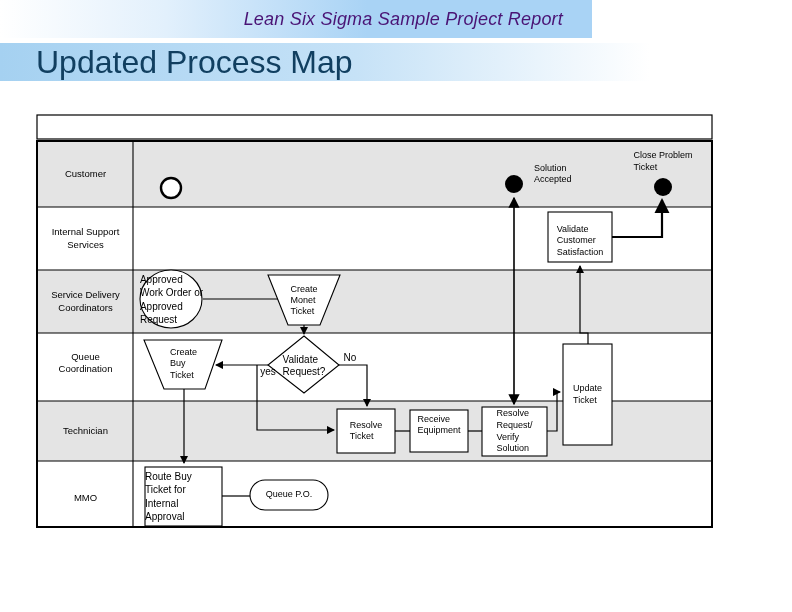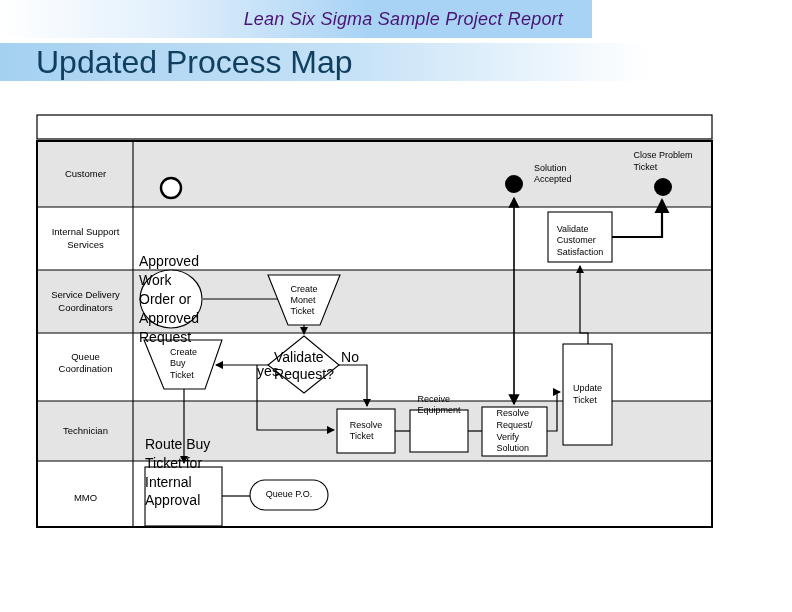--- a/index.html
+++ b/index.html
@@ -14,21 +14,21 @@
          background:linear-gradient(to right,#a5d1f1 0%,#c6e2f7 45%,#ffffff 82%);
          display:flex;align-items:center}
   #page-title{font-size:32px;color:#113f60;padding-left:36px}
   .lane-bg{position:absolute;left:37px;width:675px;background:#e4e4e4}
   .lane-row{position:absolute;left:37px;width:675px}
   .lane-label{position:absolute;left:38px;width:95px;display:flex;align-items:center;justify-content:center;
               text-align:center;white-space:pre-line;font-size:9.5px;line-height:1.3}
   svg.overlay{position:absolute;left:0;top:0}
   .lbl{position:absolute;display:flex;align-items:center;justify-content:center;
        white-space:pre-line;font-size:9px;line-height:1.25}
-  .lbl.small{font-size:14px}
+  .lbl.small{font-size:10px}
   .lbl.left{justify-content:flex-start;text-align:left}
 </style>
 </head>
 <body>
 
 <div id="band1" class="abs">
   <span id="report-title">Lean Six Sigma Sample Project Report</span>
 </div>
 <div id="band2" class="abs">
   <span id="page-title">Updated Process Map</span>
@@ -119,22 +119,22 @@
 Buy
 Ticket</div>
 <div class="lbl small" style="left:274px;top:353px;width:60px;height:26px">Validate
 Request?</div>
 <div class="lbl small" style="left:256px;top:366px;width:24px;height:12px">yes</div>
 <div class="lbl small" style="left:340px;top:352px;width:20px;height:12px">No</div>
 <div class="lbl" style="left:563px;top:344px;width:49px;height:101px">Update
 Ticket</div>
 <div class="lbl" style="left:337px;top:409px;width:58px;height:44px">Resolve
 Ticket</div>
-<div class="lbl" style="left:410px;top:390px;width:58px;height:30px">Receive
+<div class="lbl" style="left:410px;top:410px;width:58px;height:30px">Receive
 Equipment</div>
 <div class="lbl" style="left:482px;top:407px;width:65px;height:49px;line-height:1.3">Resolve
 Request/
 Verify
 Solution</div>
-<div class="lbl small" style="left:145px;top:443px;width:72px;height:59px;line-height:1.35">Route Buy
+<div class="lbl small" style="left:145px;top:467px;width:72px;height:59px;line-height:1.35">Route Buy
 Ticket for
 Internal Approval</div>
 <div class="lbl" style="left:250px;top:480px;width:78px;height:30px">Queue P.O.</div>
 
 </body></html>

